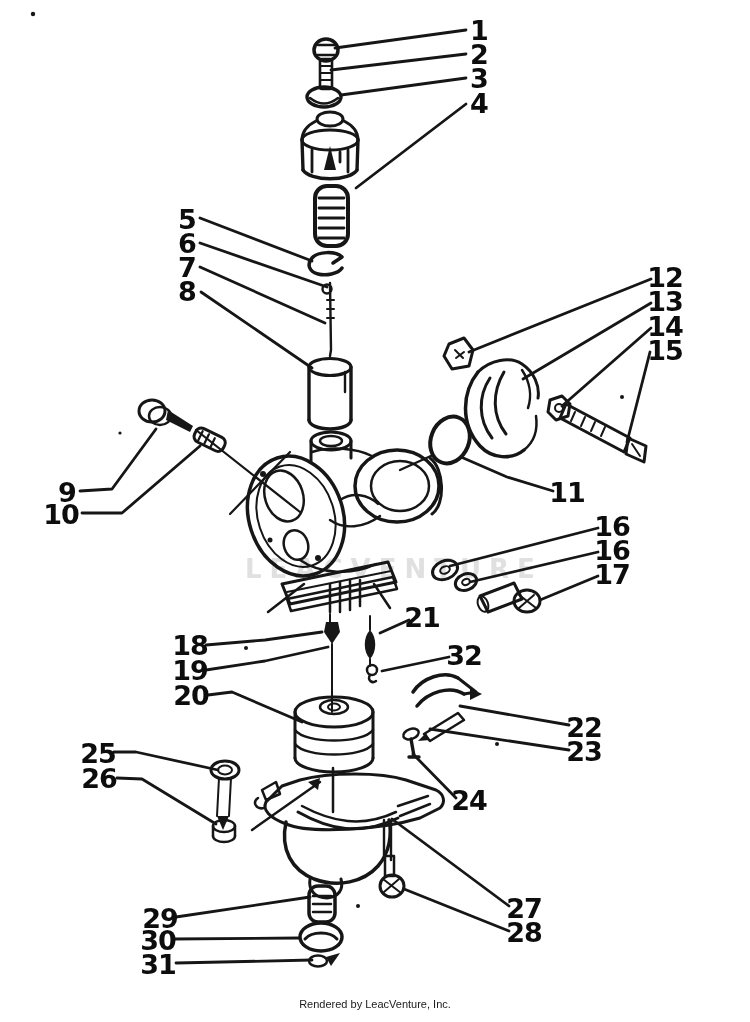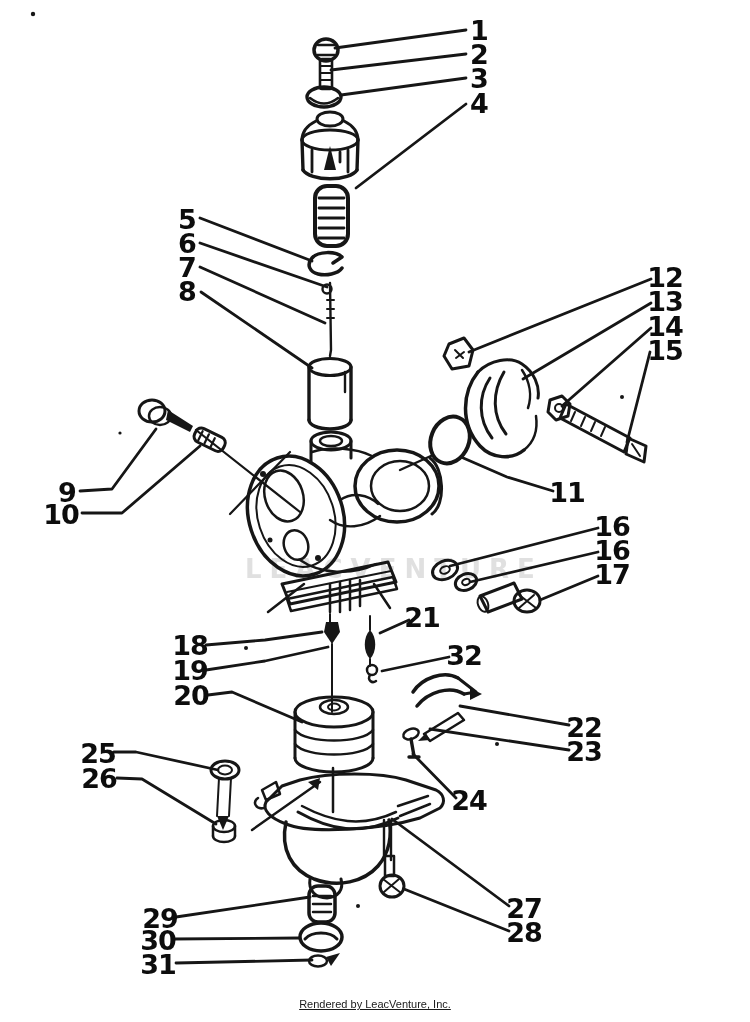--- a/index.html
+++ b/index.html
@@ -13,21 +13,21 @@
   .callout{
     font-family:"DejaVu Sans",sans-serif;font-weight:bold;font-size:27px;
     fill:#0d0d0d;text-anchor:middle;dominant-baseline:central;letter-spacing:-1px;
   }
   .watermark{
     font-family:"DejaVu Sans",sans-serif;font-weight:bold;font-size:26px;
     fill:#e0e0e0;letter-spacing:8px;
   }
   .footer{
     position:absolute;left:0;right:0;top:998px;text-align:center;
-    font-size:11px;color:#1a1a1a;font-family:"Liberation Sans",sans-serif;text-decoration:underline;
+    font-size:11px;color:#1a1a1a;font-family:"Liberation Sans",sans-serif;
   }
 </style>
 </head>
 <body>
 
 <div class="page">
   <svg class="diagram-svg" viewBox="0 0 750 1022">
 
     <text class="watermark" x="245" y="578">LEACVENTURE</text>
 

